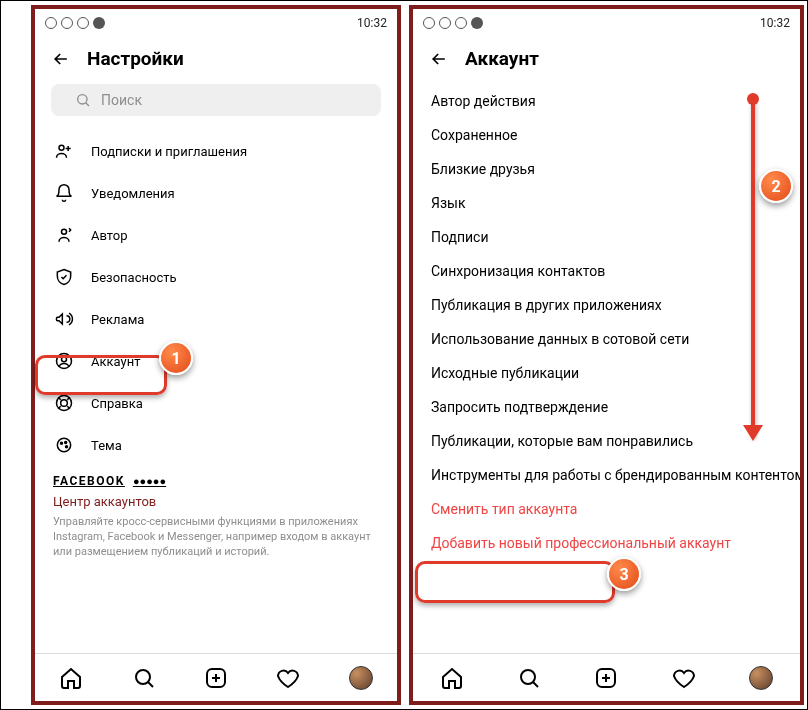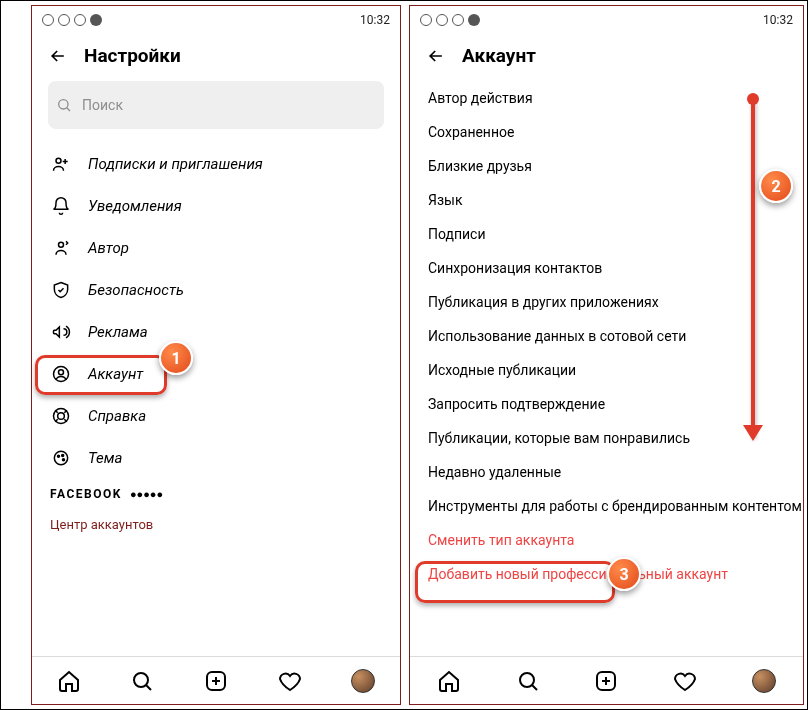--- a/index.html
+++ b/index.html
@@ -9,21 +9,21 @@
     width: 808px;
     height: 710px;
     position: relative;
     border: 1px solid #000;
   }
   .phone {
     position: absolute;
     top: 4px;
     width: 370px;
     height: 700px;
-    border: 1px solid #7f1d1d;
+    border: 4px solid #7f1d1d;
     background: #fff;
     display: flex;
     flex-direction: column;
     overflow: hidden;
   }
   .phone-left { left: 30px; }
   .phone-right { left: 408px; width: 395px; }
   .statusbar {
     height: 28px;
     display: flex;
@@ -51,47 +51,46 @@
     cursor: pointer;
   }
   .header-title {
     font-size: 19px;
     font-weight: 700;
   }
   .search-box {
     margin: 0 16px 14px 16px;
     background: #efefef;
     border-radius: 8px;
-    height: 48px;
-    display: flex;
-    align-items: center;
-    padding: 0 8px;
+    height: 32px;
+    display: flex;
+    align-items: center;
+    padding: 0 24px;
     gap: 10px;
     color: #8e8e8e;
     font-size: 14px;
   }
   .menu { flex: 1; overflow: hidden; }
   .menu-item {
     display: flex;
     align-items: center;
     gap: 16px;
     padding: 10px 18px;
-    font-size: 15px;
+    font-size: 13px;
     cursor: pointer;
     position: relative;
-    font-style: italic;
   }
   .menu-icon { width: 22px; height: 22px; display:flex;align-items:center;justify-content:center; flex-shrink: 0; }
   .menu-icon svg { width: 20px; height: 20px; }
   .footer-section {
     padding: 8px 18px 10px 18px;
     font-size: 12px;
   }
   .fb-row {
-    display: flex; align-items: center; gap: 8px; margin-bottom: 16px;
+    display: flex; align-items: center; gap: 8px; margin-bottom: 6px; text-decoration: underline;
   }
   .fb-word { font-weight: 700; letter-spacing: 1.5px; font-size: 12px; }
   .fb-icons { display: flex; gap: 4px; font-size: 11px; }
   .link { color: #7f1d1d; font-size: 13px; cursor: pointer; display: block; margin-bottom: 6px; }
   .subtext { color: #8e8e8e; font-size: 11px; line-height: 1.35; }
   .tabbar {
     height: 48px;
     border-top: 1px solid #dbdbdb;
     display: flex;
     align-items: center;
@@ -253,20 +252,21 @@
           </svg>
         </span>
       <span>Тема</span>
     </div>
     <div class="footer-section">
       <div class="fb-row">
         <span class="fb-word">FACEBOOK</span>
         <span class="fb-icons">●●●●●</span>
       </div>
       <span class="link">Центр аккаунтов</span>
+      <div class="subtext">Управляйте кросс-сервисными функциями в приложениях Instagram, Facebook и Messenger, например входом в аккаунт или размещением публикаций и историй.</div>
     </div>
   </div>
   <div class="tabbar">
     <div class="tab-icon">
         <svg viewBox="0 0 24 24" fill="none" stroke="#000" stroke-width="2">
           <path d="M3 11l9-8 9 8v9a2 2 0 01-2 2h-4v-7h-6v7H5a2 2 0 01-2-2v-9z"></path>
         </svg>
       </div>
     <div class="tab-icon">
         <svg viewBox="0 0 24 24" fill="none" stroke="#000" stroke-width="2">
@@ -314,21 +314,20 @@
     <div class="acct-item"><span>Сохраненное</span></div>
     <div class="acct-item"><span>Близкие друзья</span></div>
     <div class="acct-item"><span>Язык</span></div>
     <div class="acct-item"><span>Подписи</span></div>
     <div class="acct-item"><span>Синхронизация контактов</span></div>
     <div class="acct-item"><span>Публикация в других приложениях</span></div>
     <div class="acct-item"><span>Использование данных в сотовой сети</span></div>
     <div class="acct-item"><span>Исходные публикации</span></div>
     <div class="acct-item"><span>Запросить подтверждение</span></div>
     <div class="acct-item"><span>Публикации, которые вам понравились</span></div>
-    <div class="acct-item"><span>Недавно удаленные</span></div>
     <div class="acct-item"><span>Инструменты для работы с брендированным контентом</span></div>
     <div class="acct-item acct-link"><span>Сменить тип аккаунта</span></div>
     <div class="acct-item acct-link"><span>Добавить новый профессиональный аккаунт</span></div>
   </div>
   <div class="tabbar">
     <div class="tab-icon">
         <svg viewBox="0 0 24 24" fill="none" stroke="#000" stroke-width="2">
           <path d="M3 11l9-8 9 8v9a2 2 0 01-2 2h-4v-7h-6v7H5a2 2 0 01-2-2v-9z"></path>
         </svg>
       </div>

